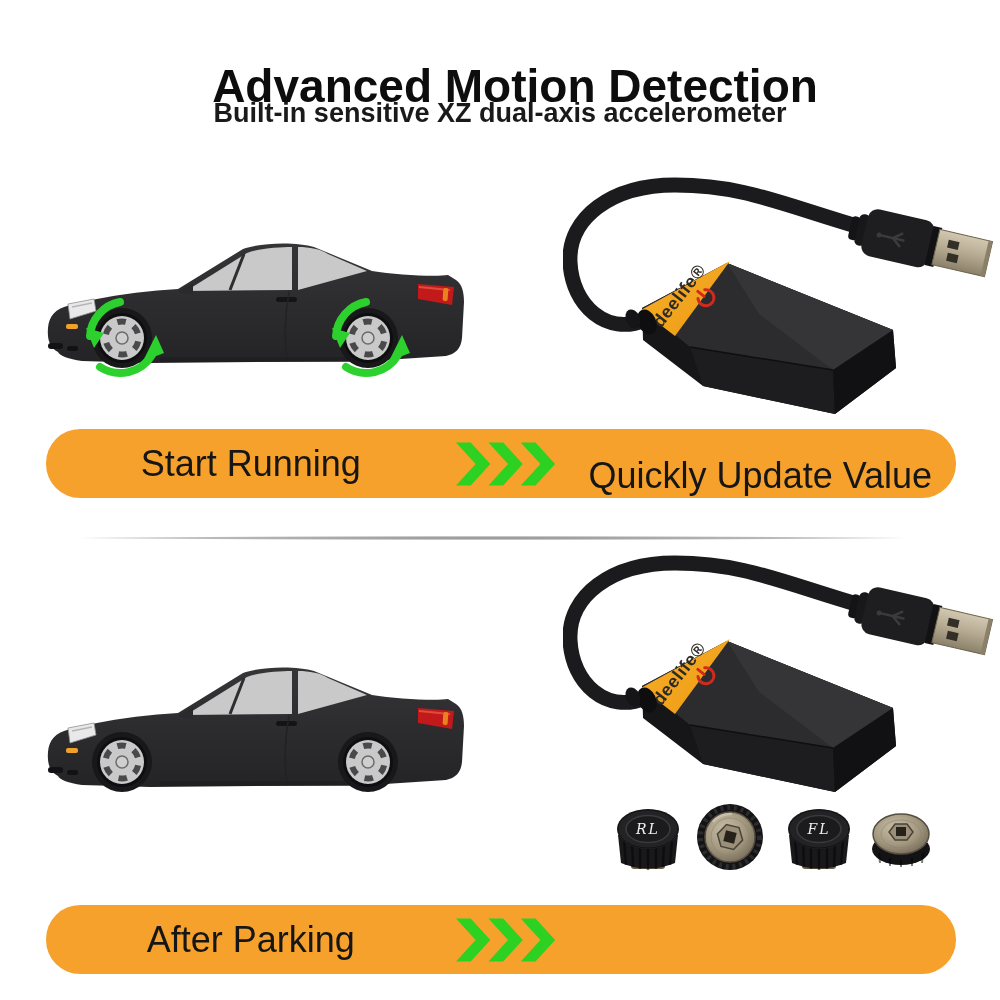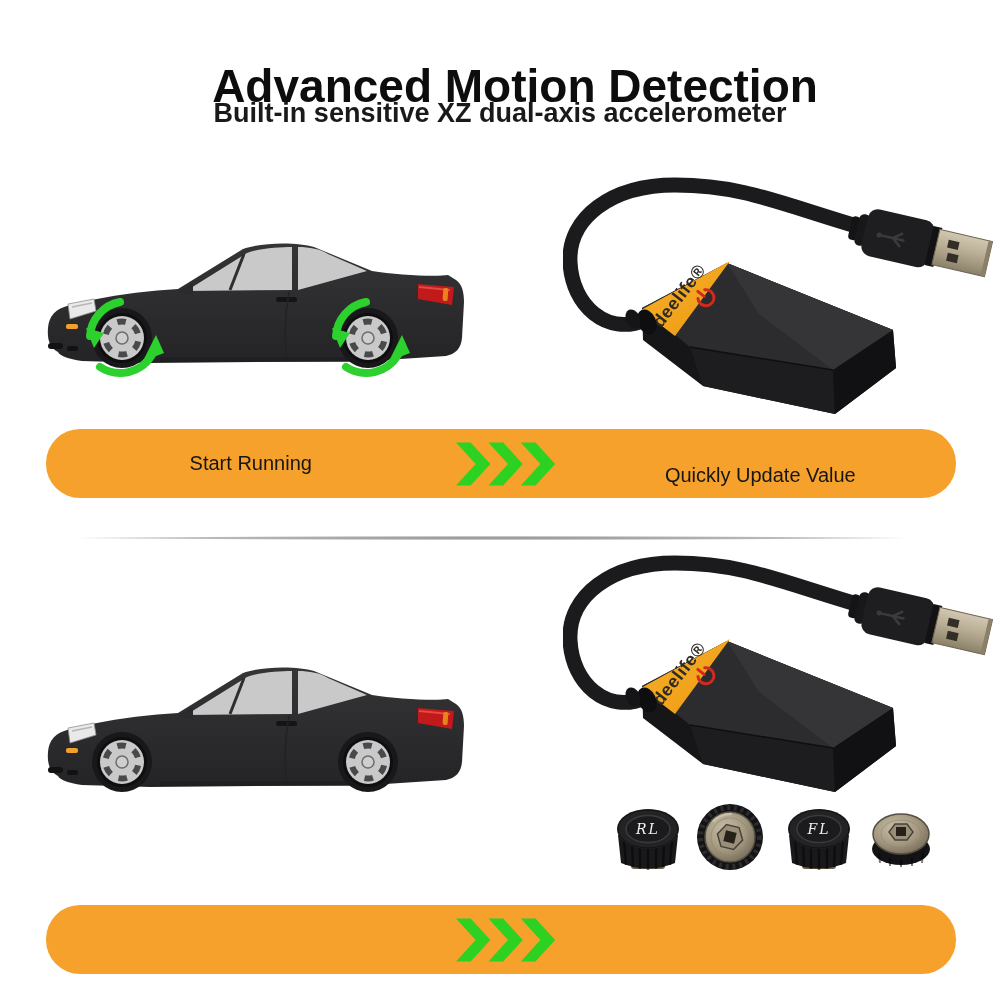--- a/index.html
+++ b/index.html
@@ -4,21 +4,21 @@
 <style>
   html,body{margin:0;padding:0;background:#fff;}
   .canvas{position:relative;width:1000px;height:1000px;margin:0 auto;background:#fff;
           font-family:"Liberation Sans",sans-serif;overflow:hidden;}
   .title{position:absolute;top:28px;left:0;width:100%;text-align:center;
          font-size:46px;font-weight:700;color:#0d0d0d;letter-spacing:0;padding-left:15px;}
   .subtitle{position:absolute;top:98px;left:0;width:100%;text-align:center;
             font-size:27px;font-weight:700;color:#1a1a1a;}
   .art{position:absolute;}
   .banner{position:absolute;left:46px;width:910px;height:69px;background:#F6A12B;
-          border-radius:34px;font-size:20px;color:#161616;}
+          border-radius:34px;font-size:36px;color:#161616;}
   .banner .bl{position:absolute;left:0;top:0;width:45%;height:100%;display:flex;
               align-items:center;justify-content:center;}
   .banner .bc{position:absolute;left:45%;top:0;width:11%;height:100%;display:flex;
               align-items:center;justify-content:center;}
   .banner .br{position:absolute;left:57%;top:0;width:43%;height:100%;display:flex;
               align-items:center;justify-content:center;margin-top:12px;}
   .divider{position:absolute;left:65px;top:536px;width:855px;height:4px;border-radius:2px;
            background:radial-gradient(50% 50% at 50% 50%, #8e8e8e 0%, #b9b9b9 70%, rgba(185,185,185,0) 100%);}
 </style>
 </head>
@@ -209,20 +209,21 @@
     <g transform="translate(213,40)">
       <use href="#cap-shape"></use>
       <text x="0" y="-3" text-anchor="middle" font-family="DejaVu Serif, serif" font-style="italic" font-size="14" fill="#f0f0f0" letter-spacing="2">FL</text>
     </g>
     <g transform="translate(295,40)">
       <use href="#sensor-tilt"></use>
     </g>
   </svg>
 
   <div class="banner" style="top:905px">
+    <span class="bl">After Parking</span>
     <span class="bc">
       <svg width="102" height="44" viewBox="0 0 102 44">
         <g fill="#2DD121">
           <polygon points="0,0 15,0 35,22 15,44 0,44 20,22"></polygon>
           <polygon points="33,0 48,0 68,22 48,44 33,44 53,22"></polygon>
           <polygon points="66,0 81,0 101,22 81,44 66,44 86,22"></polygon>
         </g>
       </svg>
     </span>
   </div>

